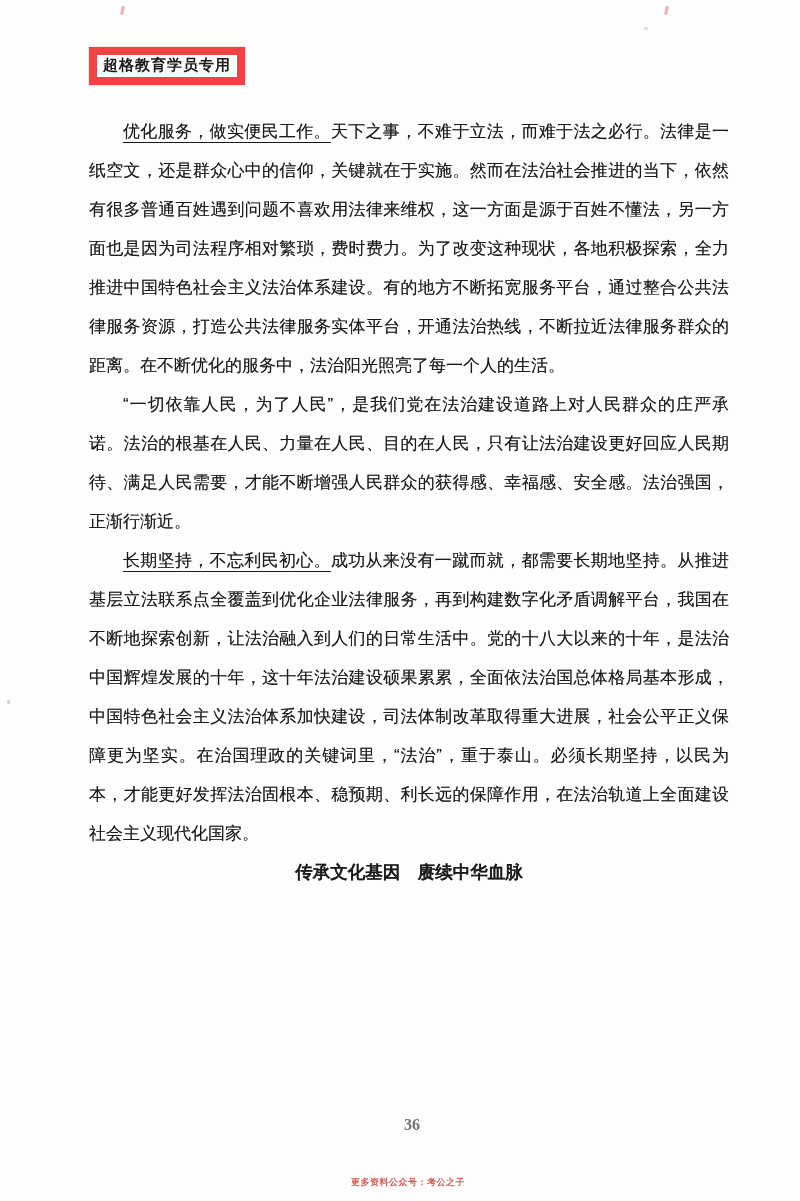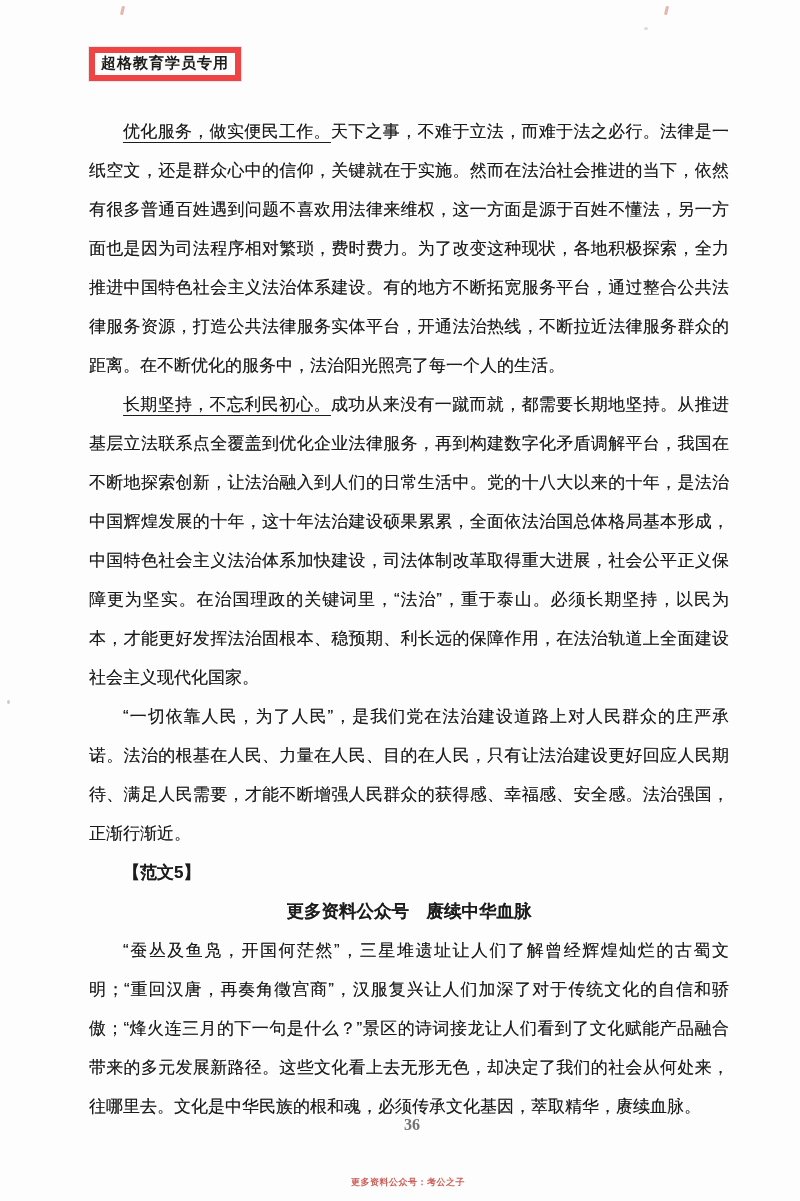--- a/index.html
+++ b/index.html
@@ -10,21 +10,21 @@
     margin: 0 auto;
     background: #fdfdfd;
     font-family: "Liberation Sans", sans-serif;
     color: #1b1b1b;
     overflow: hidden;
   }
   .stamp {
     position: absolute;
     left: 89px;
     top: 47px;
-    border: 6px solid #ef4444;
+    border: 8px solid #ef4444;
     padding: 1px 6px 2px 6px;
     font-size: 15px;
     font-weight: bold;
     letter-spacing: 1px;
     background: #fdfdfd;
     box-shadow: 0 0 0 1px rgba(0,0,0,0.08);
   }
   .content {
     position: absolute;
     left: 89px;
@@ -106,29 +106,27 @@
   <div class="speck s3"></div>
 
   <div class="stamp">
     <span>超格教育学员专用</span>
   </div>
 
   <div class="content">
 
     <p><span class="lead-underline">优化服务，做实便民工作。</span><span>天下之事，不难于立法，而难于法之必行。法律是一纸空文，还是群众心中的信仰，关键就在于实施。然而在法治社会推进的当下，依然有很多普通百姓遇到问题不喜欢用法律来维权，这一方面是源于百姓不懂法，另一方面也是因为司法程序相对繁琐，费时费力。为了改变这种现状，各地积极探索，全力推进中国特色社会主义法治体系建设。有的地方不断拓宽服务平台，通过整合公共法律服务资源，打造公共法律服务实体平台，开通法治热线，不断拉近法律服务群众的距离。在不断优化的服务中，法治阳光照亮了每一个人的生活。</span></p>
 
+    <p><span>“一切依靠人民，为了人民”，是我们党在法治建设道路上对人民群众的庄严承诺。法治的根基在人民、力量在人民、目的在人民，只有让法治建设更好回应人民期待、满足人民需要，才能不断增强人民群众的获得感、幸福感、安全感。法治强国，正渐行渐近。</span></p>
+
     <p><span class="lead-underline">长期坚持，不忘利民初心。</span><span>成功从来没有一蹴而就，都需要长期地坚持。从推进基层立法联系点全覆盖到优化企业法律服务，再到构建数字化矛盾调解平台，我国在不断地探索创新，让法治融入到人们的日常生活中。党的十八大以来的十年，是法治中国辉煌发展的十年，这十年法治建设硕果累累，全面依法治国总体格局基本形成，中国特色社会主义法治体系加快建设，司法体制改革取得重大进展，社会公平正义保障更为坚实。在治国理政的关键词里，“法治”，重于泰山。必须长期坚持，以民为本，才能更好发挥法治固根本、稳预期、利长远的保障作用，在法治轨道上全面建设社会主义现代化国家。</span></p>
 
-    <p><span>“一切依靠人民，为了人民”，是我们党在法治建设道路上对人民群众的庄严承诺。法治的根基在人民、力量在人民、目的在人民，只有让法治建设更好回应人民期待、满足人民需要，才能不断增强人民群众的获得感、幸福感、安全感。法治强国，正渐行渐近。</span></p>
 
-    <p><span class="section-label">【范文5】</span></p>
+    <p class="essay-title">传承文化基因　赓续中华血脉</p>
 
-    <p class="essay-title">更多资料公众号　赓续中华血脉</p>
-
-    <p><span>“蚕丛及鱼凫，开国何茫然”，三星堆遗址让人们了解曾经辉煌灿烂的古蜀文明；“重回汉唐，再奏角徵宫商”，汉服复兴让人们加深了对于传统文化的自信和骄傲；“烽火连三月的下一句是什么？”景区的诗词接龙让人们看到了文化赋能产品融合带来的多元发展新路径。这些文化看上去无形无色，却决定了我们的社会从何处来，往哪里去。文化是中华民族的根和魂，必须传承文化基因，萃取精华，赓续血脉。</span></p>
 
 
   </div>
 
   <div class="page-number">36</div>
 
   <div class="watermark">更多资料公众号：考公之子</div>
 
 </div>
 

